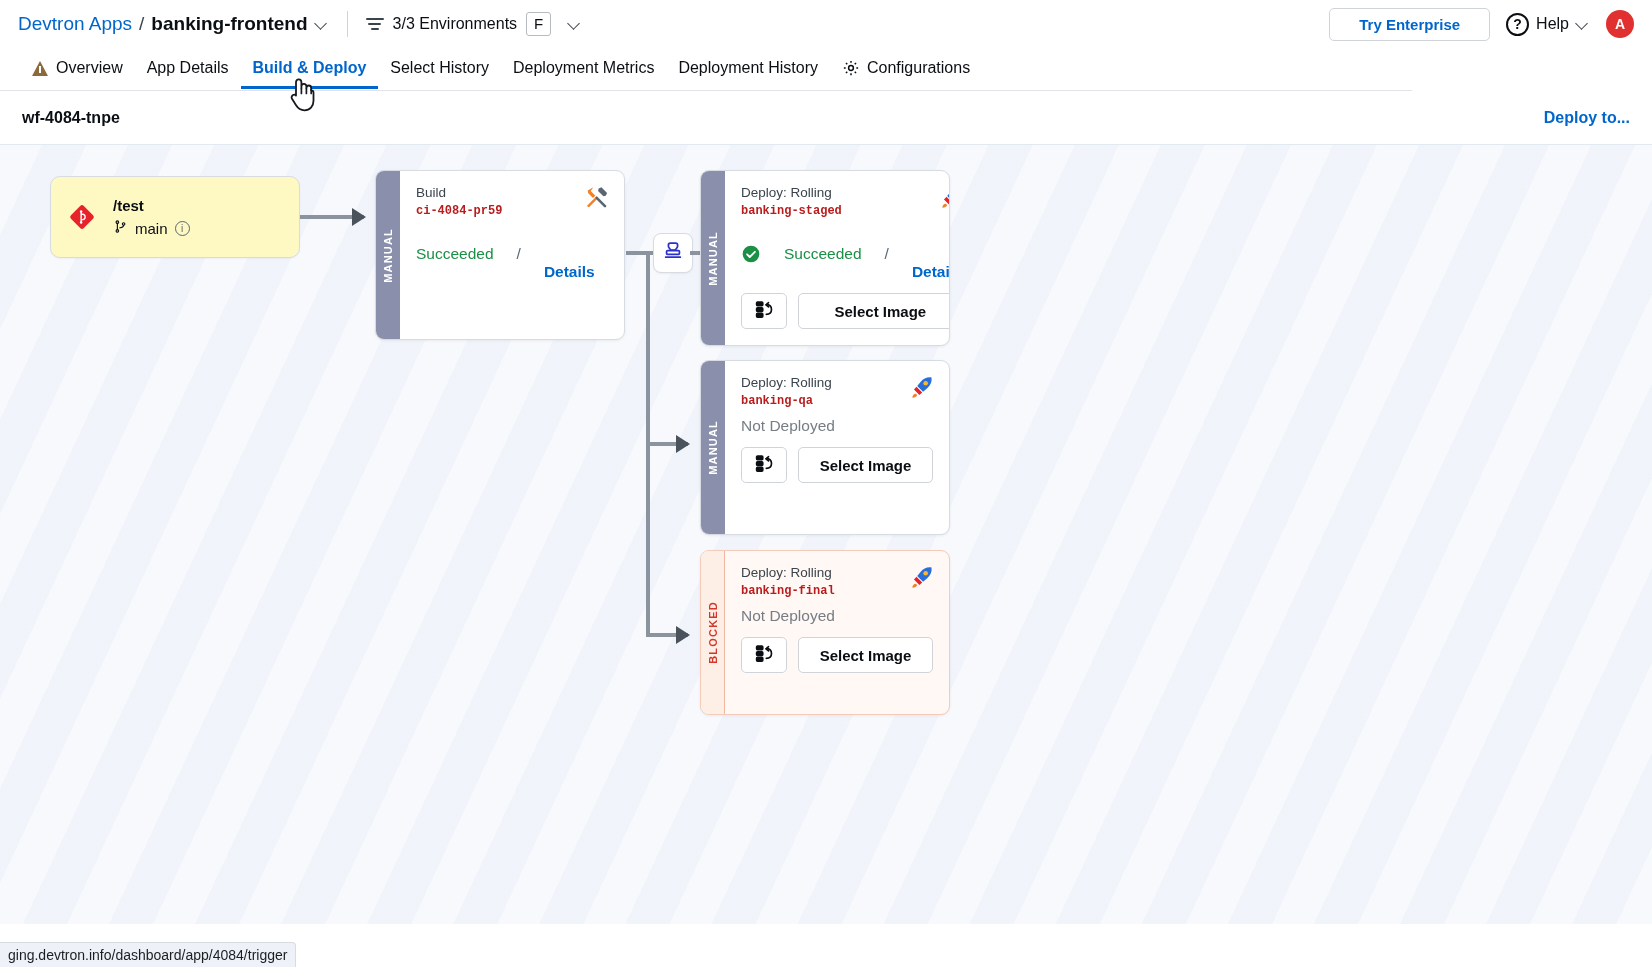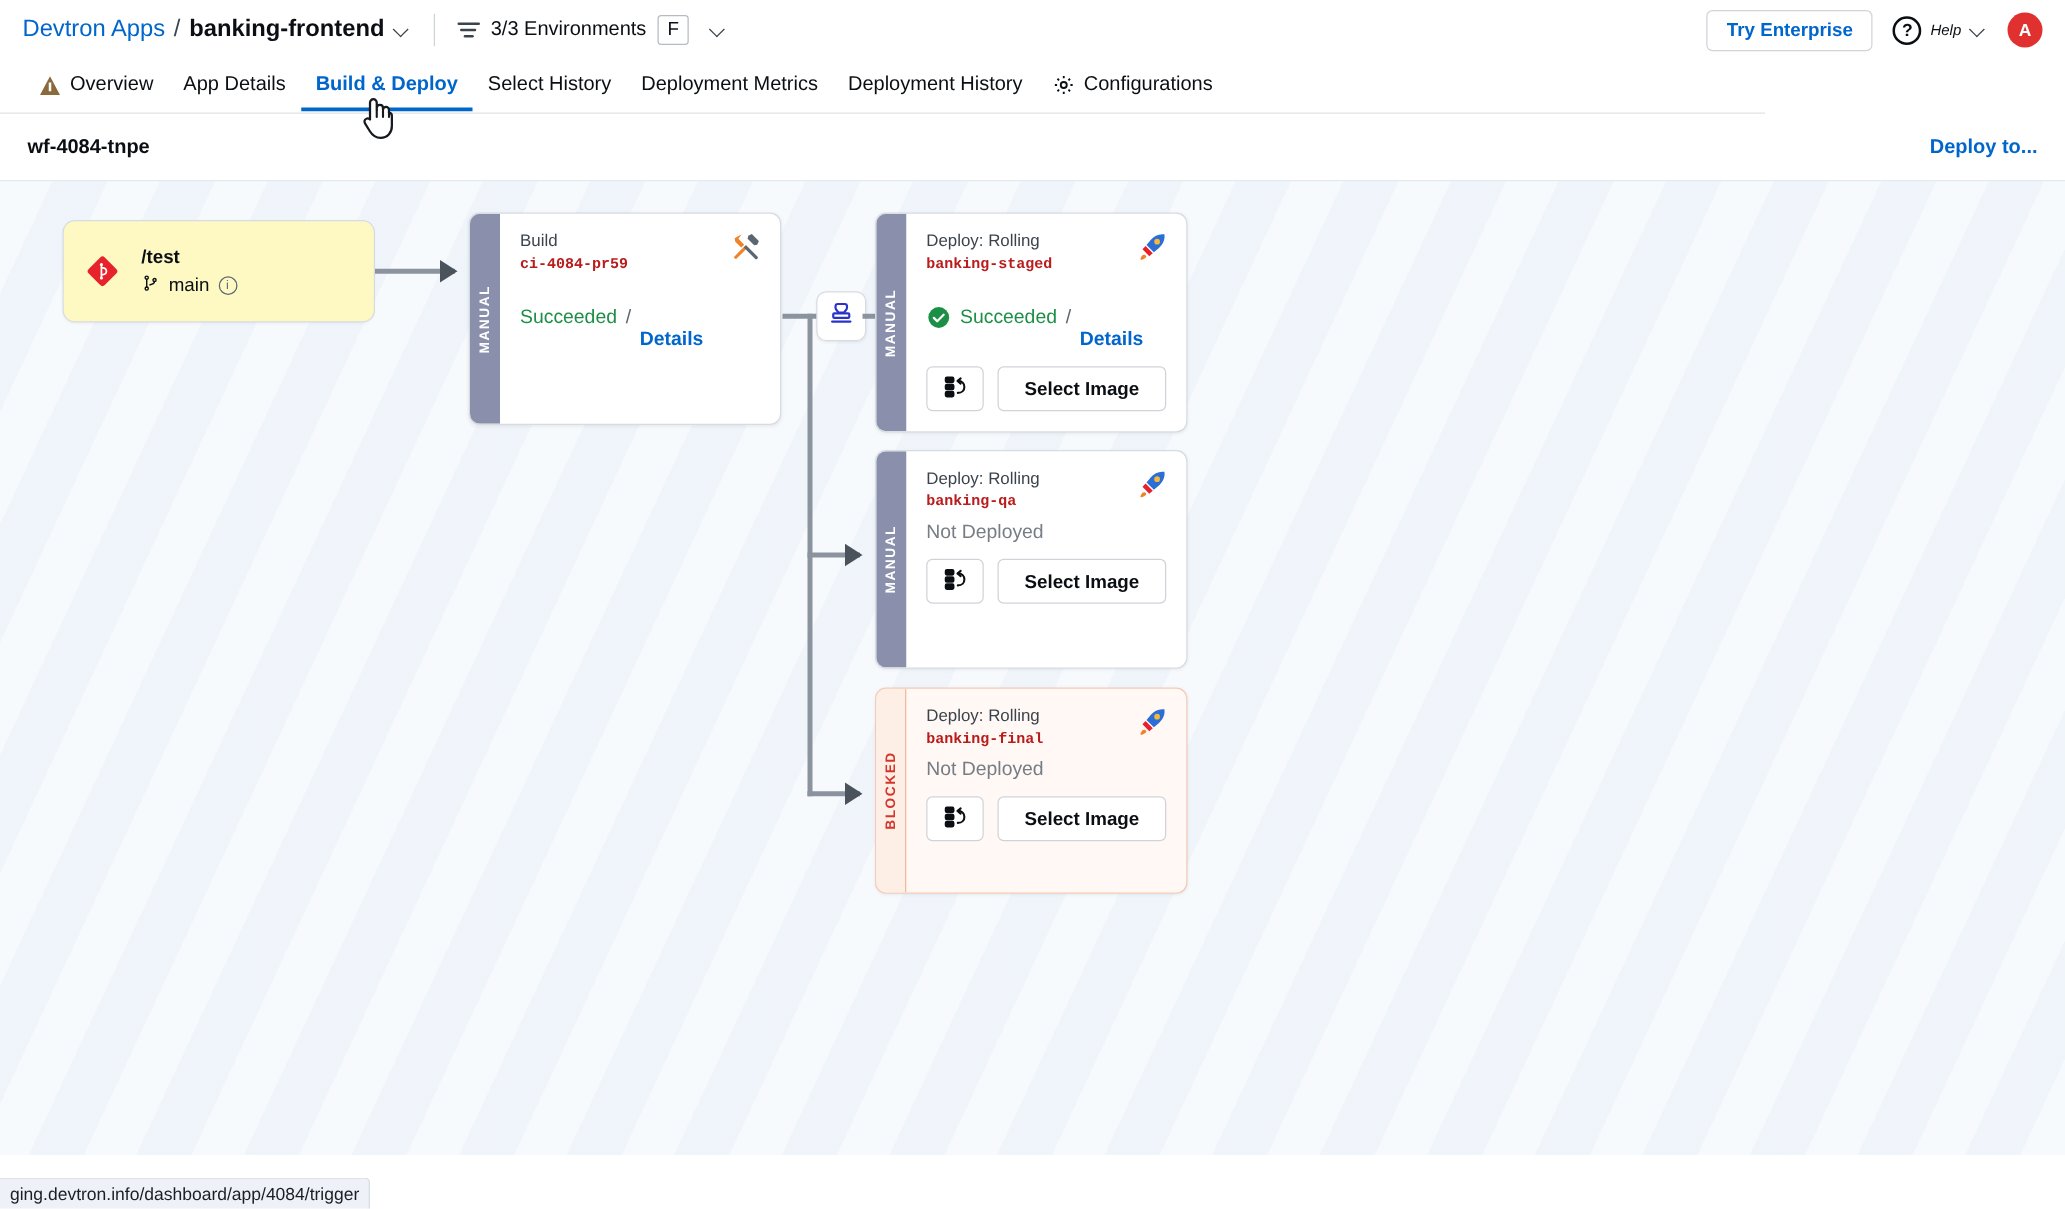--- a/index.html
+++ b/index.html
@@ -34,30 +34,30 @@
   .filter-icon i:nth-child(1){ top:1px; width:18px; }
   .filter-icon i:nth-child(2){ top:6px; width:13px; left:2.5px; }
   .filter-icon i:nth-child(3){ top:11px; width:8px; left:5px; }
   .env-text { font-size:16px; color:#0b0f13; }
   .env-badge {
     border:1px solid #b6bbc2; border-radius:3px; padding:1px 7px;
     font-size:15px; color:#0b0f13; background:#fff; line-height:20px;
   }
   .topbar-right { margin-left:auto; display:flex; align-items:center; gap:16px; }
   .try-ent {
-    border:1px solid #d0d4d9; border-radius:5px; padding:7px 15px;
+    border:1px solid #d0d4d9; border-radius:5px; padding:7px 29px;
     color:#0066cc; font-weight:bold; font-size:15px; background:#fff; cursor:pointer;
   }
   .help-wrap { display:flex; align-items:center; gap:7px; cursor:pointer; }
   .qmark {
     width:23px; height:23px; border-radius:50%; border:2px solid #0b0f13;
     display:flex; align-items:center; justify-content:center;
     font-size:14px; font-weight:bold; color:#0b0f13;
   }
-  .help-text { font-size:12px; color:#0b0f13;font-style:italic; }
+  .help-text { font-size:16px; color:#0b0f13; }
   .avatar {
     width:28px; height:28px; border-radius:50%; background:#e03030; color:#fff;
     display:flex; align-items:center; justify-content:center; font-size:14px; font-weight:bold;
   }
 
   
   .tabsbar {
     position:absolute; left:0; top:48px; width:1412px; height:43px;
     background:#fff; display:flex; align-items:center; padding-left:20px; gap:0;
     border-bottom:1px solid #e0e4e8;
@@ -132,21 +132,21 @@
   .sidebar-strip span {
     writing-mode: vertical-rl; transform: rotate(180deg);
     font-size:11px; letter-spacing:1.2px; color:#fff; font-weight:bold;
   }
   .sidebar-strip.blocked { background:#fdeee6; border-right:1px solid #f3b9a0;}
   .sidebar-strip.blocked span { color:#d3372b; }
   .card.blocked { background:#fff8f4; border-color:#f4cbb8; }
   .card-body { flex:1; padding:14px 16px 16px 16px; position:relative; }
   .card-kind { font-size:13.5px; color:#3b444c; margin-bottom:4px; }
   .card-title { font-size:12px; font-weight:bold; color:#b91c1c; margin-bottom:9px;font-family:Liberation Mono, monospace; }
-  .status-row { display:flex; align-items:center; gap:7px; margin-bottom:12px; }
+  .status-row { display:flex; align-items:center; gap:23px; margin-bottom:12px; }
   .status-ok { color:#1a8f45; font-size:15.5px; font-weight:500;}
   .status-sep { color:#5c6770; font-size:15.5px; }
   .status-details { color:#0066cc; font-size:15.5px; font-weight:bold; cursor:pointer;margin-top:36px; }
   .status-none { color:#767d84; font-size:15.5px; margin-bottom:12px; }
   .check-ic { width:20px; height:20px; flex:0 0 auto; }
   .btn-row { display:flex; gap:11px; }
   .btn {
     border:1px solid #d0d4d9; border-radius:5px; background:#fff;
     font-size:15px; font-weight:bold; color:#0b0f13;
     display:flex; align-items:center; justify-content:center; cursor:pointer;

